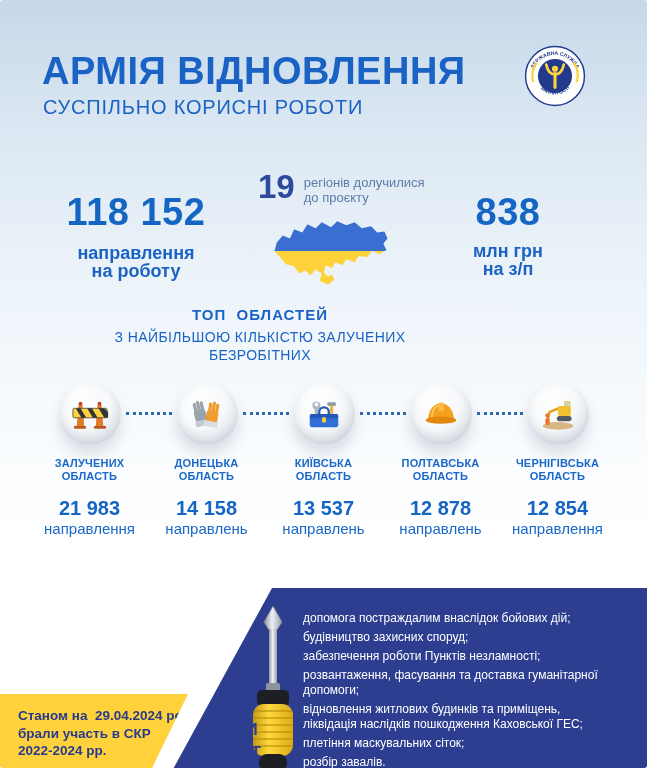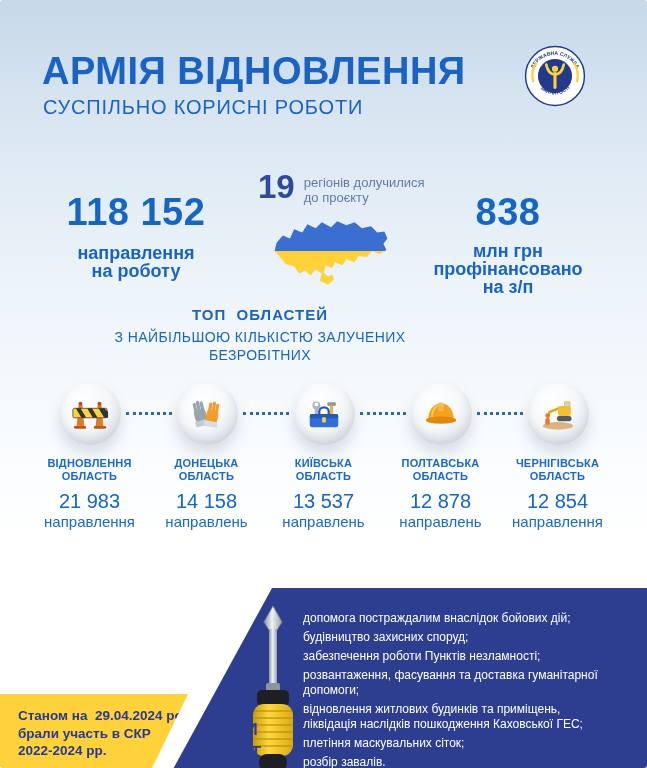--- a/index.html
+++ b/index.html
@@ -32,21 +32,21 @@
   
   .regions{position:absolute;left:0;top:383px;width:647px;display:flex;justify-content:center;}
   .rcol{width:117px;text-align:center;}
   .sphere{
     width:62px;height:62px;margin:0 auto;border-radius:50%;
     background:radial-gradient(circle at 38% 30%,#ffffff 0%,#f6f8fa 45%,#e0e5ea 78%,#cfd6dd 100%);
     box-shadow:0 9px 14px rgba(70,90,120,0.18), inset 0 -5px 9px rgba(130,145,165,0.22);
     display:flex;align-items:center;justify-content:center;
   }
   .rname{margin-top:12px;font-size:11px;font-weight:bold;color:#1a68c9;line-height:12.5px;letter-spacing:0.2px;}
-  .rvalue{margin-top:9px;font-size:20px;font-weight:normal;color:#1565c4;line-height:21px;}
+  .rvalue{margin-top:16px;font-size:20px;font-weight:bold;color:#1565c4;line-height:21px;}
   .runit{margin-top:2px;font-size:15px;color:#1a68c9;line-height:16px;}
   .connector{position:absolute;top:412px;width:46px;border-top:3px dotted #2a6ab2;}
   .c1{left:126px;}.c2{left:243px;}.c3{left:360px;}.c4{left:477px;}
   
   .bottom{position:absolute;left:0;top:585px;width:608px;height:208px;background:#ffffff;}
   .blue-panel{position:absolute;left:0;top:3px;width:647px;height:205px;background:#2d3e90;
     clip-path:polygon(272px 0,647px 0,647px 205px,160px 205px);}
   .works-list{position:absolute;left:303px;top:26px;width:302px;display:flex;flex-direction:column;gap:4px;
     color:#ffffff;font-size:12px;line-height:15px;}
   .vidy{position:absolute;left:207px;top:133px;font-size:17px;font-weight:bold;color:#2c3e8f;line-height:23px;letter-spacing:0.6px;}
@@ -114,21 +114,20 @@
         L76,10 L84,7 L91,13 L100,11 L106,17 L113,16 L116,23 L112,28 L115,34 L108,38 L101,35
         L96,41 L88,40 L84,46 L76,43 L72,49 L65,46 L62,52 L56,49 L54,56 L58,60 L62,58 L64,63
         L58,68 L50,64 L52,57 L46,53 L41,59 L36,54 L30,57 L25,50 L17,48 L12,42 L6,35 Z"></path>
     </svg>
   </div>
 
   <div class="stat stat-right">
     <div class="value">838</div>
     <div class="lbl">
       <div>млн грн</div>
-      <div>профінансовано</div>
       <div>на з/п</div>
     </div>
   </div>
 
   <div class="top-head">
     <div class="t1">ТОП  ОБЛАСТЕЙ</div>
     <div class="t2">
       <div>З НАЙБІЛЬШОЮ КІЛЬКІСТЮ ЗАЛУЧЕНИХ</div>
       <div>БЕЗРОБІТНИХ</div>
     </div>
@@ -150,21 +149,21 @@
             <circle cx="30" cy="9" r="2" fill="#c2401f"></circle>
           <rect x="2" y="14" width="36" height="10" rx="1.5" fill="#ffd23b" stroke="#3a3a3a" stroke-width="0.8"></rect>
           <path d="M5,14 l6,10 h5 l-6,-10 z" fill="#33343a"></path>
           <path d="M17,14 l6,10 h5 l-6,-10 z" fill="#33343a"></path>
           <path d="M29,14 l6,10 h4 v-6 l-4,-4 z" fill="#33343a"></path>
           <rect x="3" y="32.5" width="13" height="3" rx="1.2" fill="#b85a1e"></rect>
           <rect x="24" y="32.5" width="13" height="3" rx="1.2" fill="#b85a1e"></rect>
         </svg>
       </div>
       <div class="rname">
-        <div>ВІДНОВЛЕННЯ</div>
+        <div>ЗАЛУЧЕНИХ</div>
         <div>ОБЛАСТЬ</div>
       </div>
       <div class="rvalue">21 983</div>
       <div class="runit">направлення</div>
     </div>
 
     <div class="rcol">
       <div class="sphere">
         <svg width="38" height="38" viewBox="0 0 40 40">
           <g transform="rotate(-14 14 20)">

